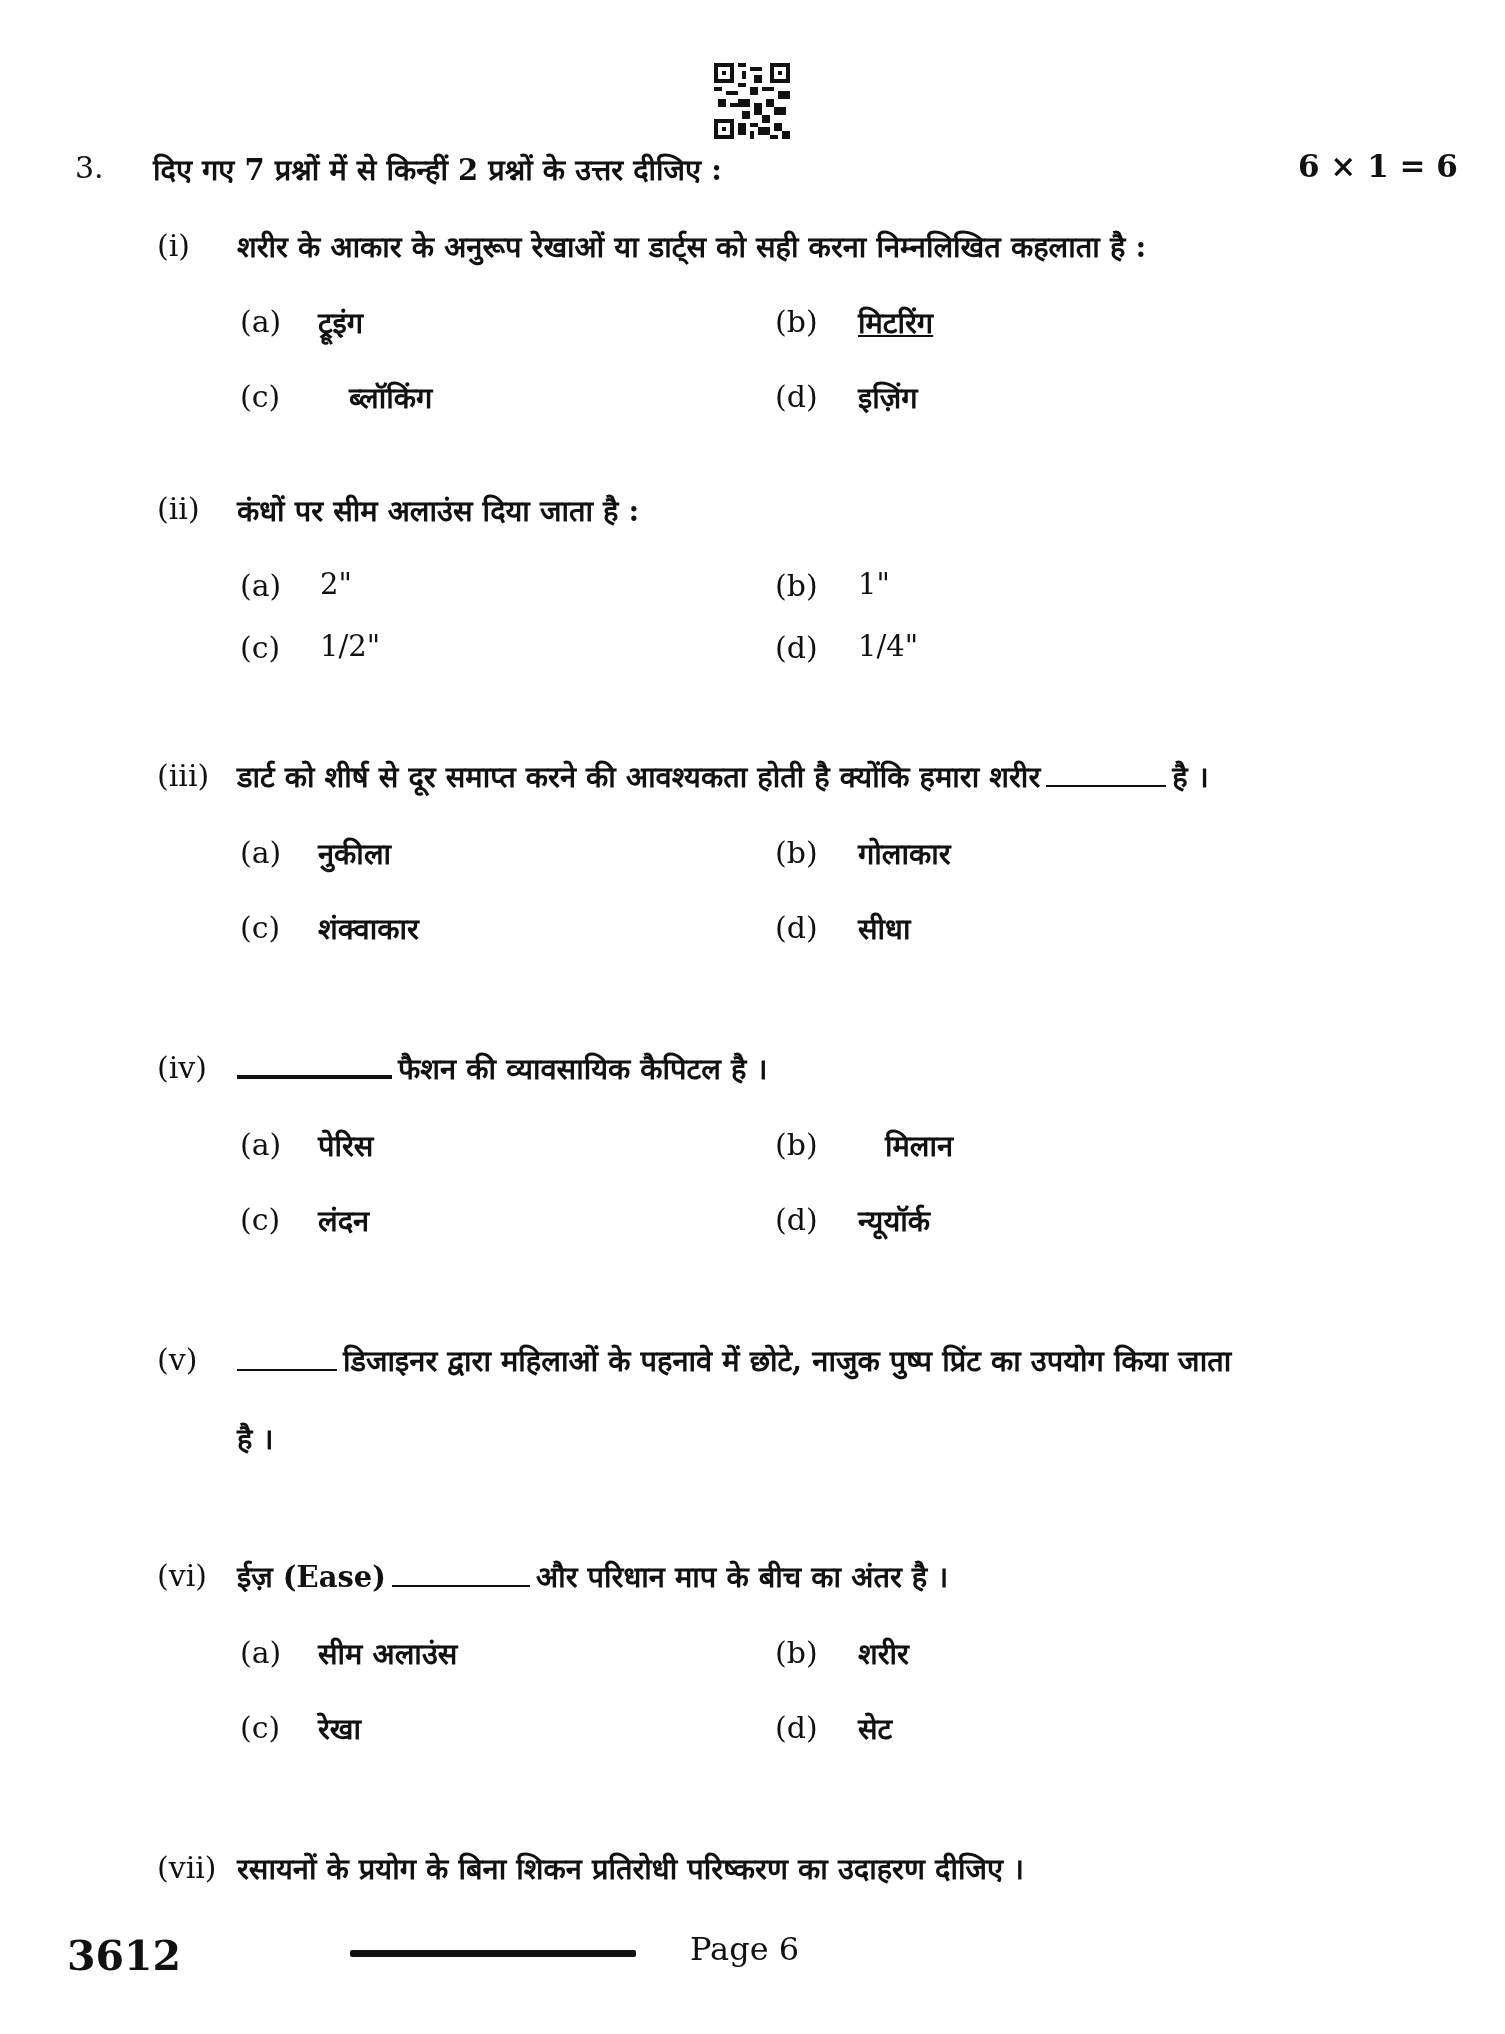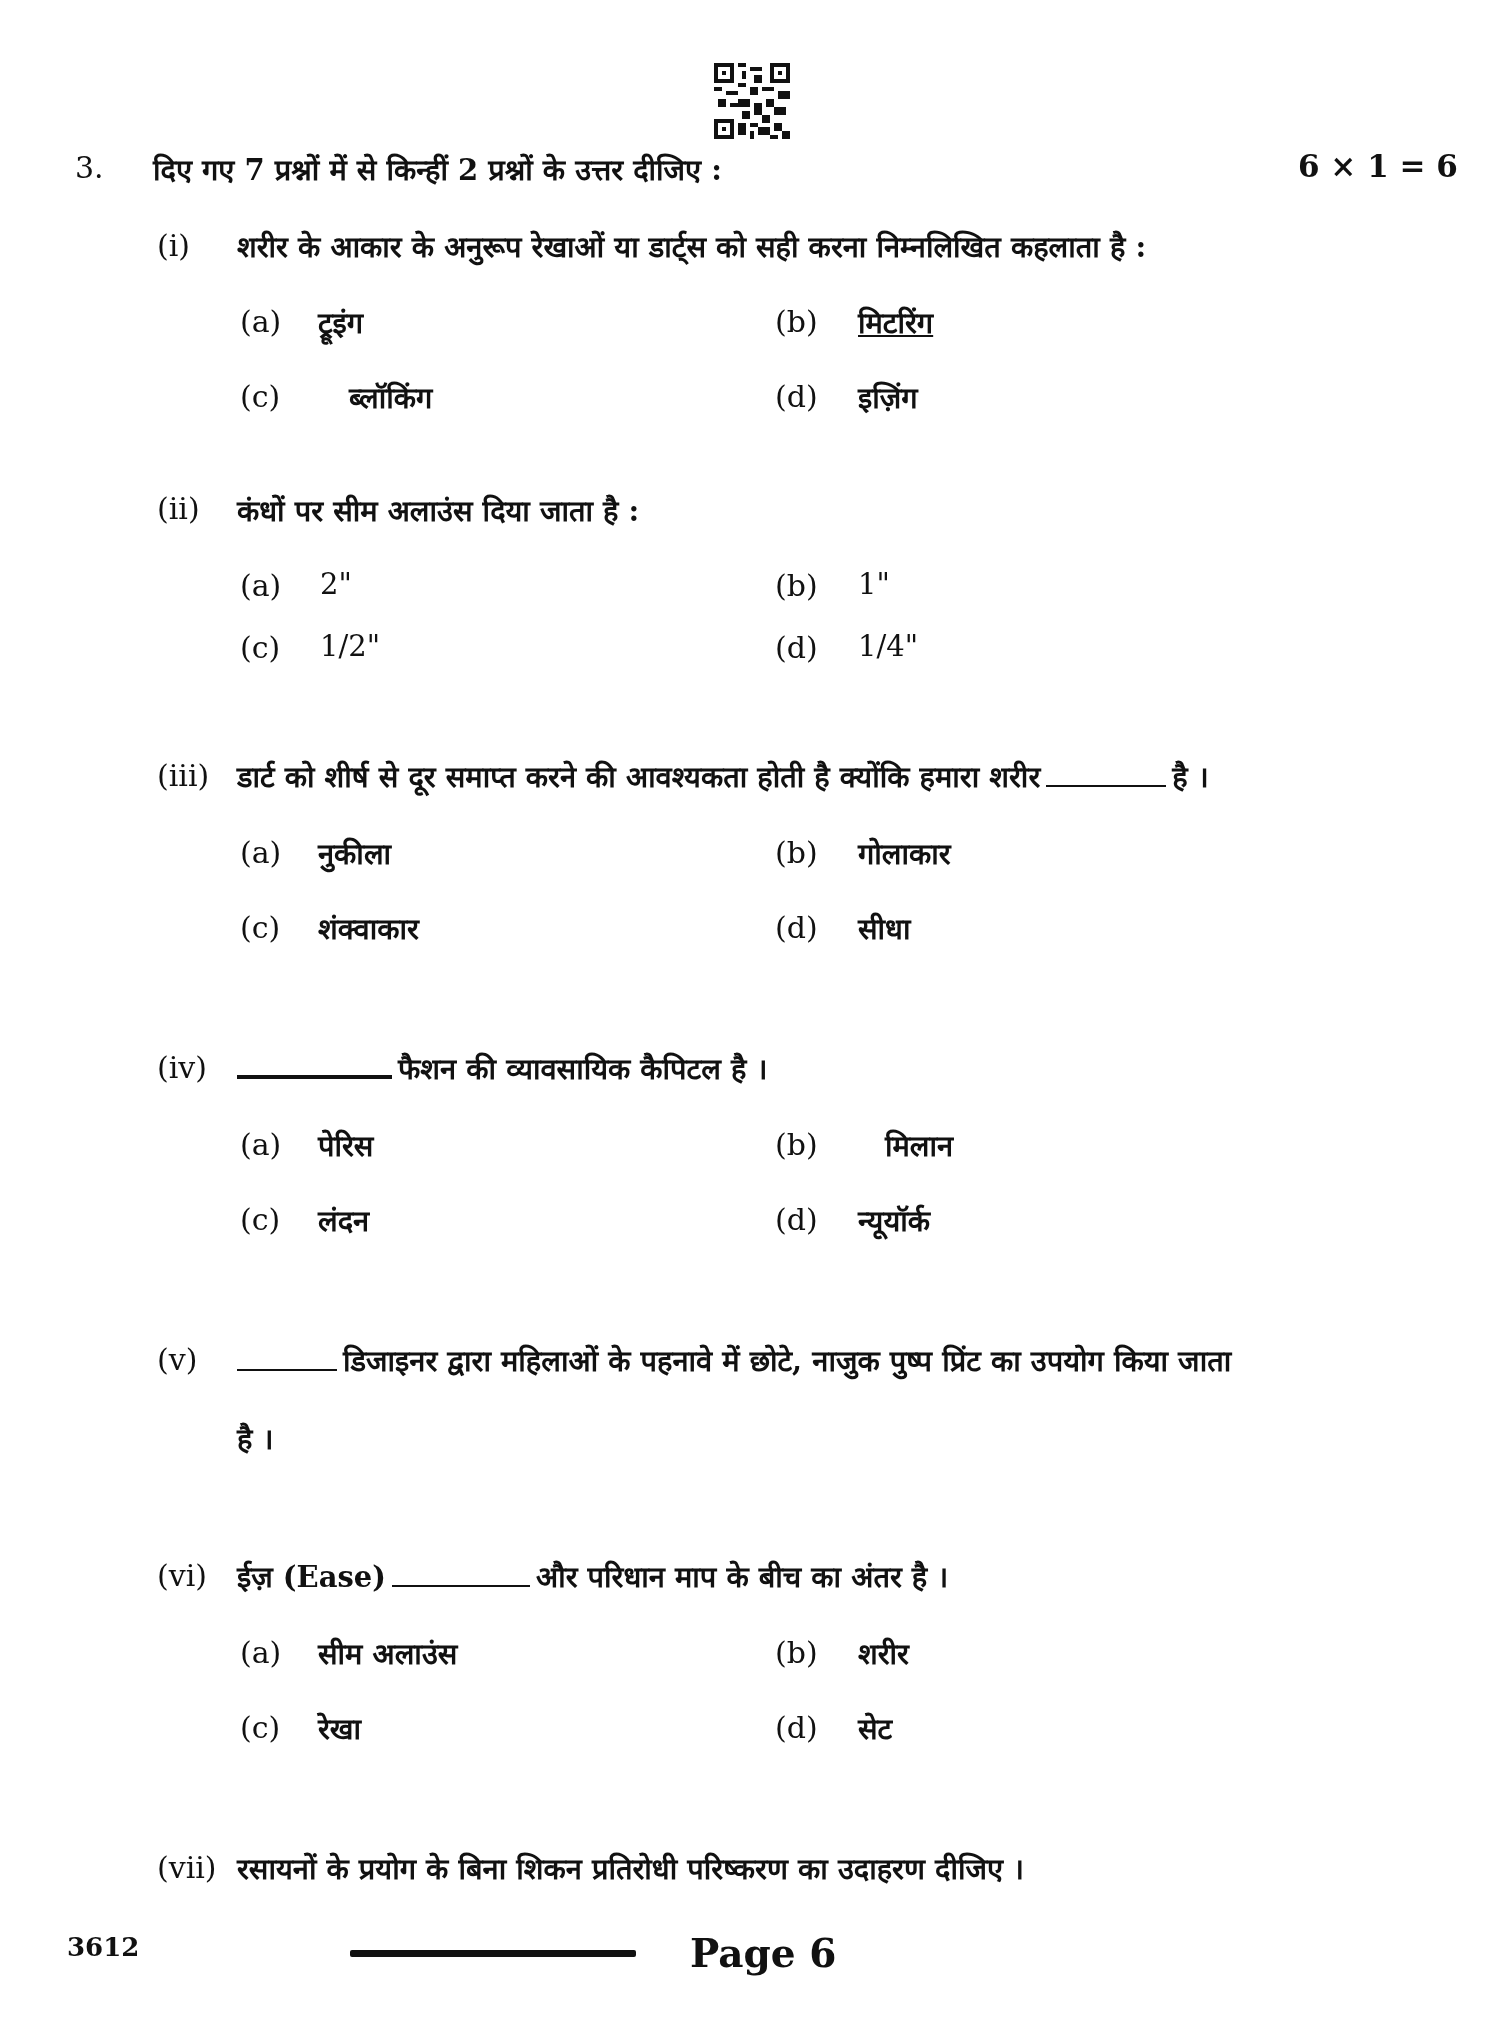--- a/index.html
+++ b/index.html
@@ -17,22 +17,22 @@
     .marks { font-size: 31px; font-weight: bold; }
     .sub-num { font-size: 30px; }
     .sub-text { font-size: 29px; font-weight: bold; }
     .opt-label { font-size: 30px; }
     .opt-text { font-size: 29px; font-weight: bold; }
     .blank {
       display: inline-block; border-bottom: 2px solid #111; vertical-align: baseline;
       height: 1px; margin: 0 6px;
     }
     .blank.thick { border-bottom-width: 4px; }
-    .footer-code { font-size: 26px; font-weight: bold; }
-    .footer-page { font-size: 39px; font-weight: bold; }
+    .footer-code { font-size: 41px; font-weight: bold; }
+    .footer-page { font-size: 32px; font-weight: normal; }
     .footer-rule {
       position: absolute; left: 350px; top: 1950px; width: 286px; height: 7px;
       background: #111; border-radius: 2px;
     }
   </style>
 </head>
 <body>
 
 <div class="abs qr">
   <svg width="76" height="76" viewBox="0 0 19 19" shape-rendering="crispEdges">

